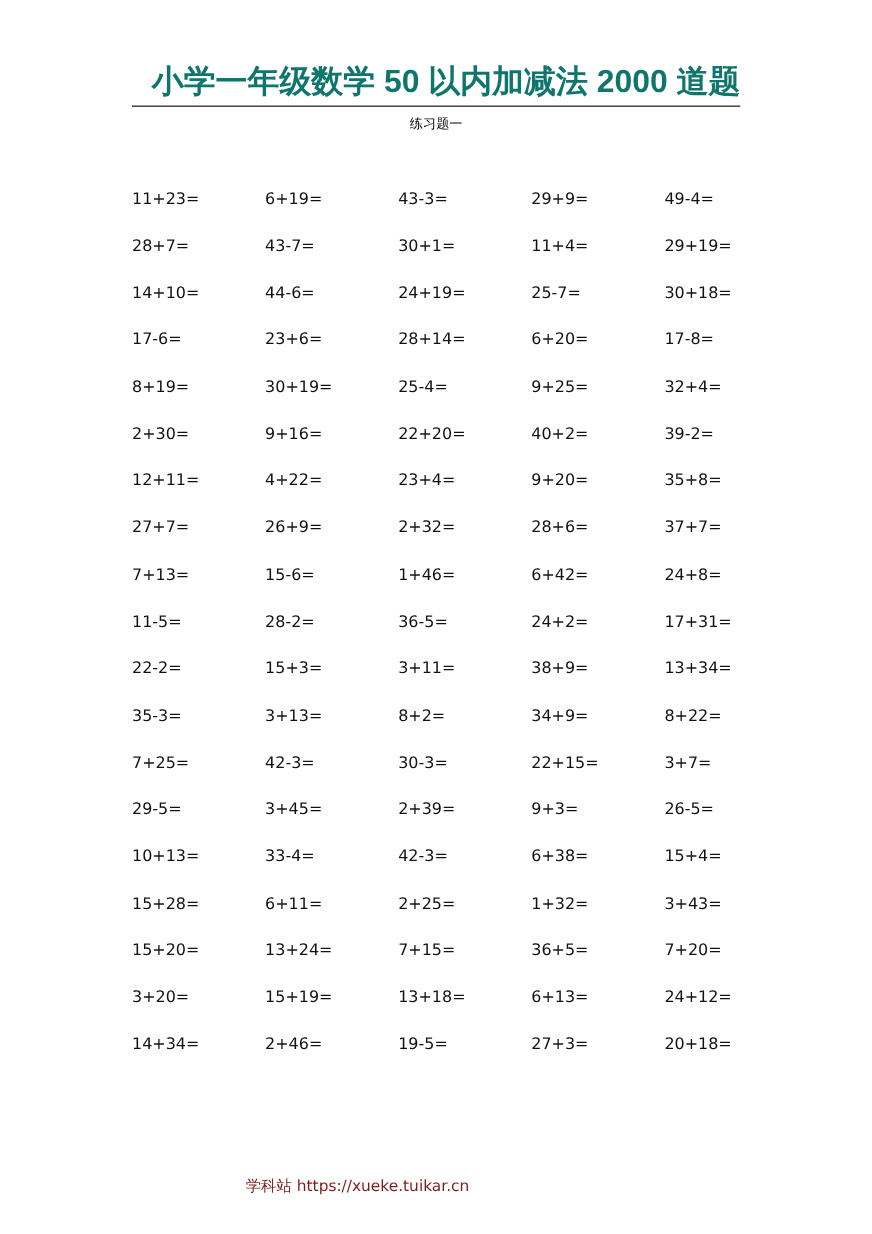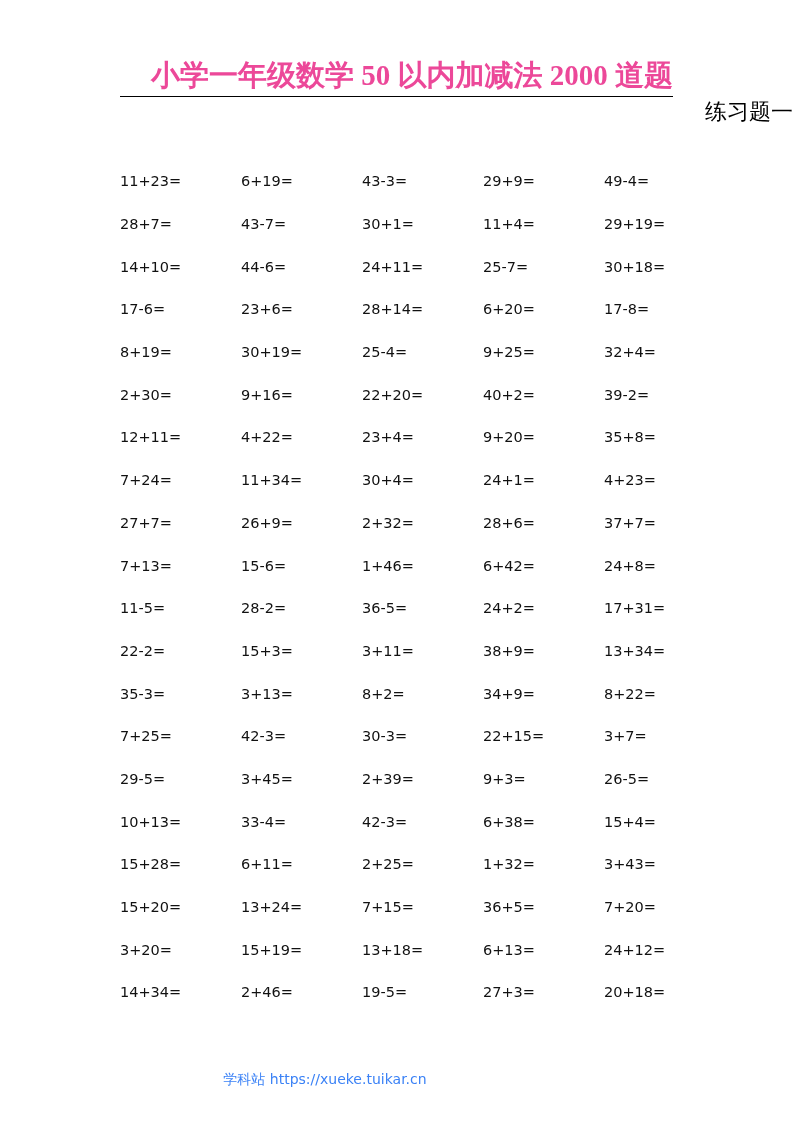--- a/index.html
+++ b/index.html
@@ -13,43 +13,43 @@
     position: relative;
     overflow: hidden;
     font-family: "DejaVu Sans", sans-serif;
   }
   .page-title {
     position: absolute;
     left: 120px;
     width: 553px;
     top: 56px;
     text-align: right;
-    font-family: Liberation Serif, serif;
+    font-family: Liberation Sans, sans-serif;
     font-weight: bold;
     font-size: 29px;
-    color: #ec4899;
+    color: #0f766e;
     letter-spacing: 0px;
     white-space: nowrap;
     line-height: 38px;
   }
   .title-rule {
     position: absolute;
     left: 120px;
     width: 553px;
     top: 96px;
     height: 0;
     border-top: 1px solid #000000;
   }
   .subtitle {
     position: absolute;
     left: 0;
     width: 793px;
     top: 100px;
-    text-align: right;
-    font-size: 22px;
+    text-align: center;
+    font-size: 12px;
     color: #000000;
     line-height: 24px;
   }
   .grid {
     position: absolute;
     left: 120px;
     top: 160px;
     width: 605px;
   }
   .row {
@@ -65,21 +65,21 @@
     line-height: 26px;
     white-space: nowrap;
   }
   .footer {
     position: absolute;
     left: 0;
     width: 650px;
     top: 1069px;
     text-align: center;
     font-size: 14px;
-    color: #3b82f6;
+    color: #7f1d1d;
     line-height: 20px;
   }
 </style>
 </head>
 <body>
 
 <div class="page-title">小学一年级数学 50 以内加减法 2000 道题</div>
 <div class="title-rule"></div>
 <div class="subtitle">练习题一</div>
 
@@ -94,21 +94,21 @@
     <div class="row">
       <div class="cell">28+7=</div>
       <div class="cell">43-7=</div>
       <div class="cell">30+1=</div>
       <div class="cell">11+4=</div>
       <div class="cell">29+19=</div>
     </div>
     <div class="row">
       <div class="cell">14+10=</div>
       <div class="cell">44-6=</div>
-      <div class="cell">24+11=</div>
+      <div class="cell">24+19=</div>
       <div class="cell">25-7=</div>
       <div class="cell">30+18=</div>
     </div>
     <div class="row">
       <div class="cell">17-6=</div>
       <div class="cell">23+6=</div>
       <div class="cell">28+14=</div>
       <div class="cell">6+20=</div>
       <div class="cell">17-8=</div>
     </div>
@@ -127,27 +127,20 @@
       <div class="cell">39-2=</div>
     </div>
     <div class="row">
       <div class="cell">12+11=</div>
       <div class="cell">4+22=</div>
       <div class="cell">23+4=</div>
       <div class="cell">9+20=</div>
       <div class="cell">35+8=</div>
     </div>
     <div class="row">
-      <div class="cell">7+24=</div>
-      <div class="cell">11+34=</div>
-      <div class="cell">30+4=</div>
-      <div class="cell">24+1=</div>
-      <div class="cell">4+23=</div>
-    </div>
-    <div class="row">
       <div class="cell">27+7=</div>
       <div class="cell">26+9=</div>
       <div class="cell">2+32=</div>
       <div class="cell">28+6=</div>
       <div class="cell">37+7=</div>
     </div>
     <div class="row">
       <div class="cell">7+13=</div>
       <div class="cell">15-6=</div>
       <div class="cell">1+46=</div>

